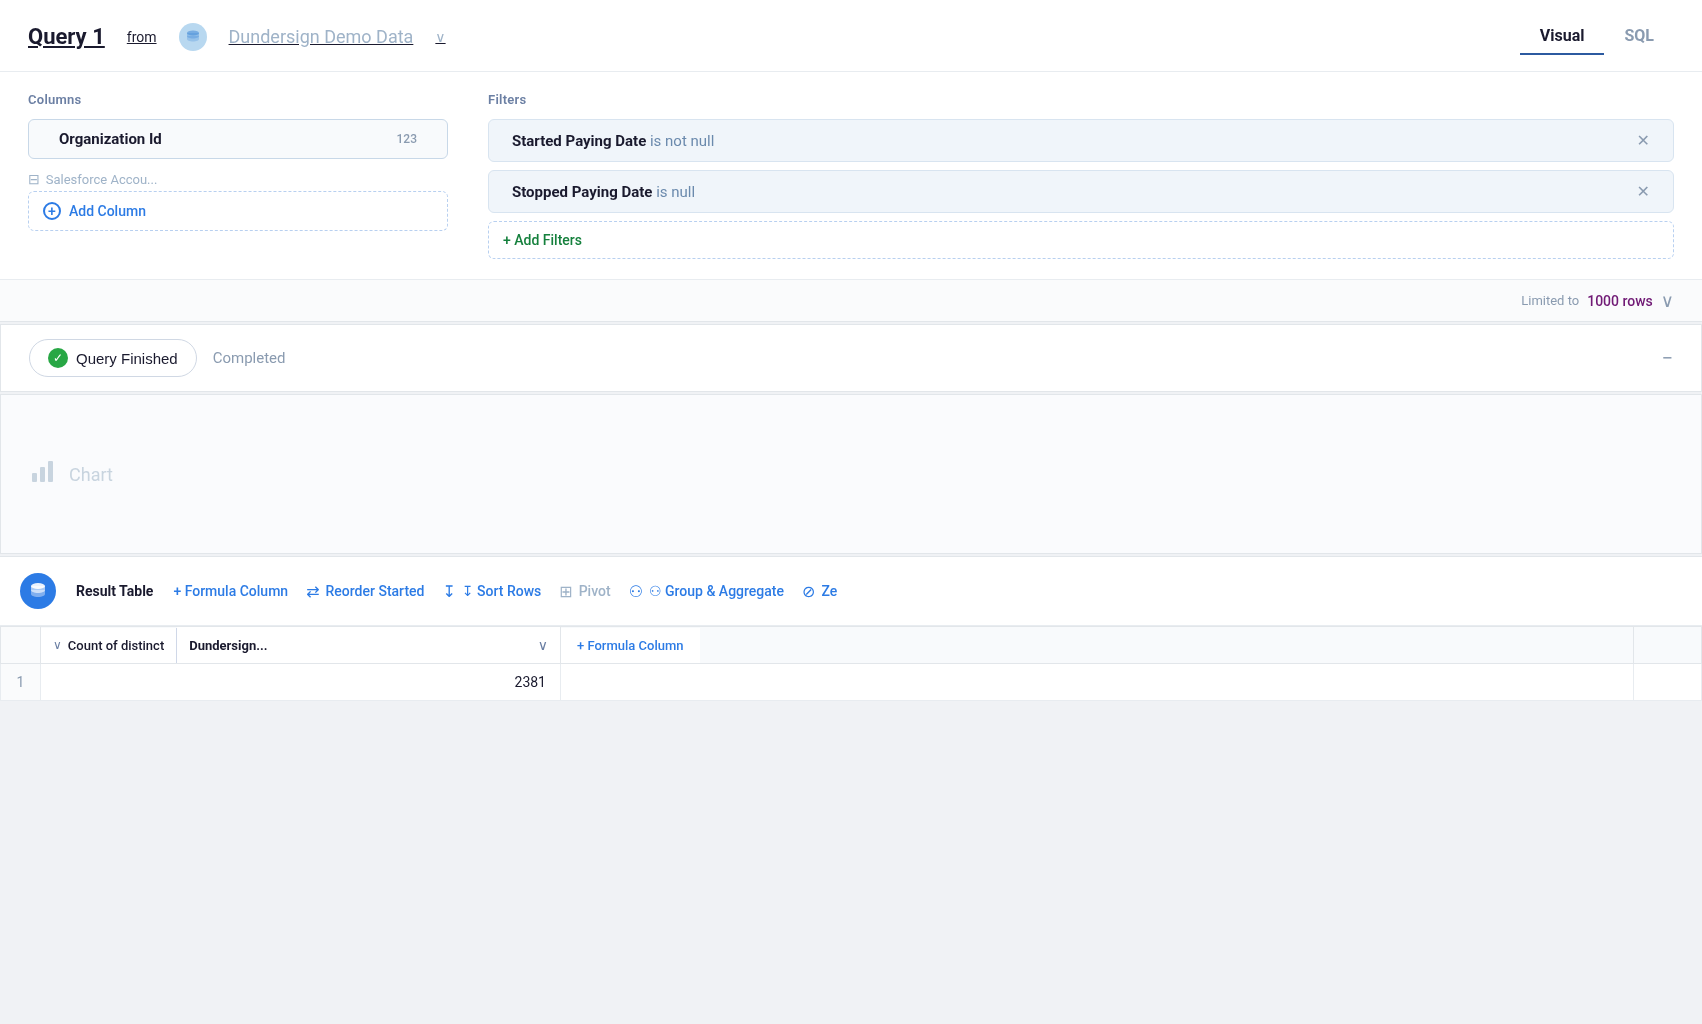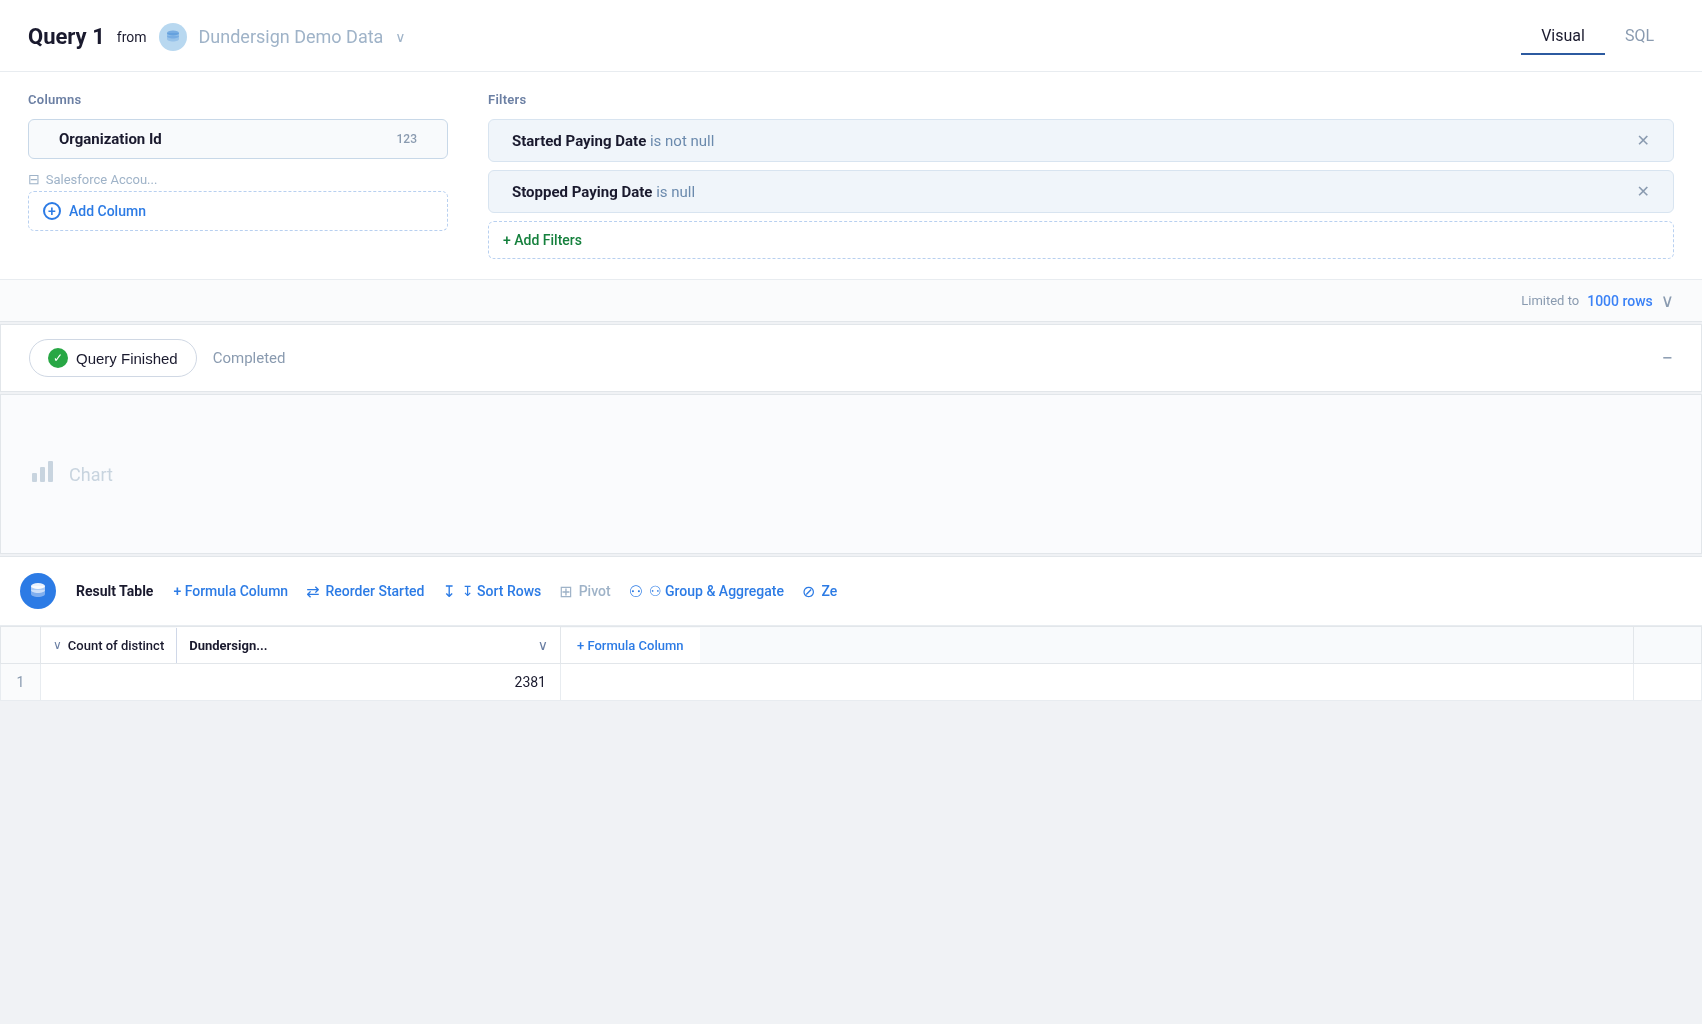--- a/index.html
+++ b/index.html
@@ -29,21 +29,22 @@
       display: flex;
       align-items: center;
       justify-content: space-between;
       padding: 18px 28px 16px 28px;
       border-bottom: 1px solid #e8ecf0;
     }
 
     .query-title-area {
       display: flex;
       align-items: center;
-      gap: 12px;
+      gap: 22px;
+      text-decoration: underline;
     }
 
     .query-title {
       font-size: 22px;
       font-weight: 700;
       color: #1a1a2e;
     }
 
     .query-from {
       font-size: 14px;
@@ -78,21 +79,21 @@
       display: flex;
       gap: 0;
     }
 
     .view-tab {
       padding: 8px 20px;
       font-size: 16px;
       color: #8a9bb0;
       cursor: pointer;
       border-bottom: 2px solid transparent;
-      font-weight: 400;
+      font-weight: 700;
     }
 
     .view-tab.active {
       color: #1a1a2e;
       border-bottom: 2px solid #2c5aa0;
     }
 
     
     .query-body {
       display: flex;
@@ -235,21 +236,21 @@
       background: #fafbfc;
       gap: 8px;
     }
 
     .row-limit-text {
       font-size: 13px;
       color: #8a9bb0;
     }
 
     .row-limit-count {
-      color: #3b82f6;
+      color: #701a75;
       font-weight: 500;
     }
 
     .row-limit-chevron {
       color: #8a9bb0;
       font-size: 18px;
     }
 
     
     .query-status-bar {

